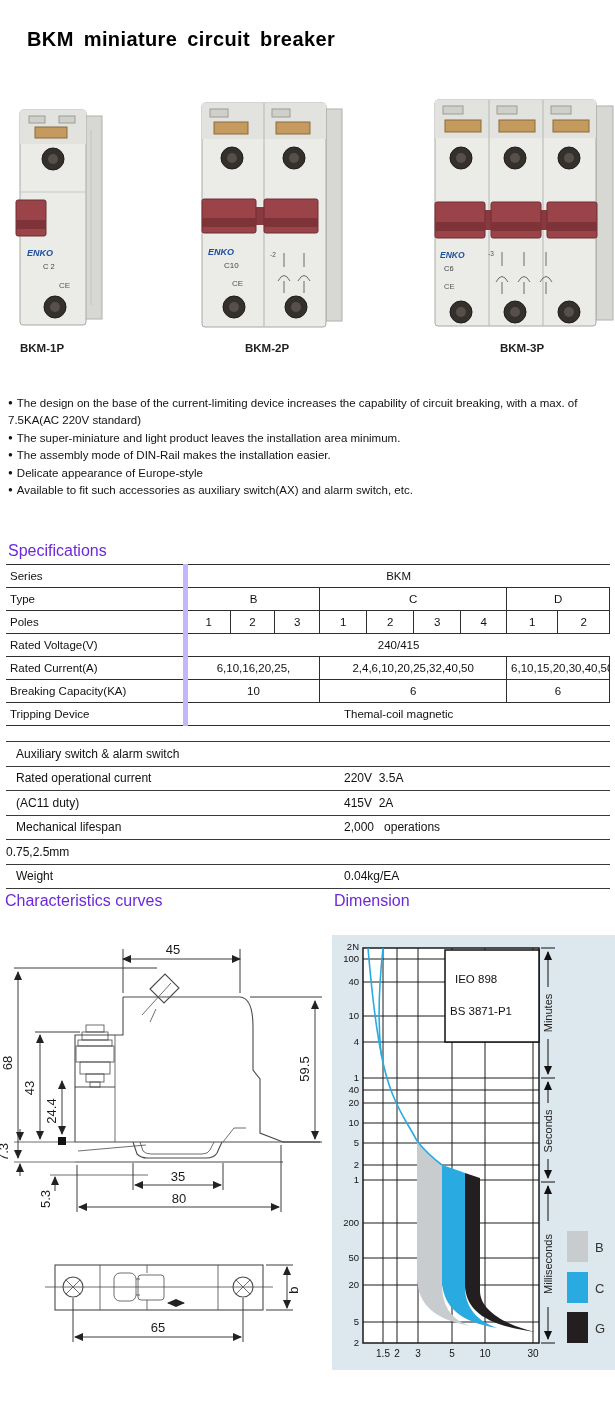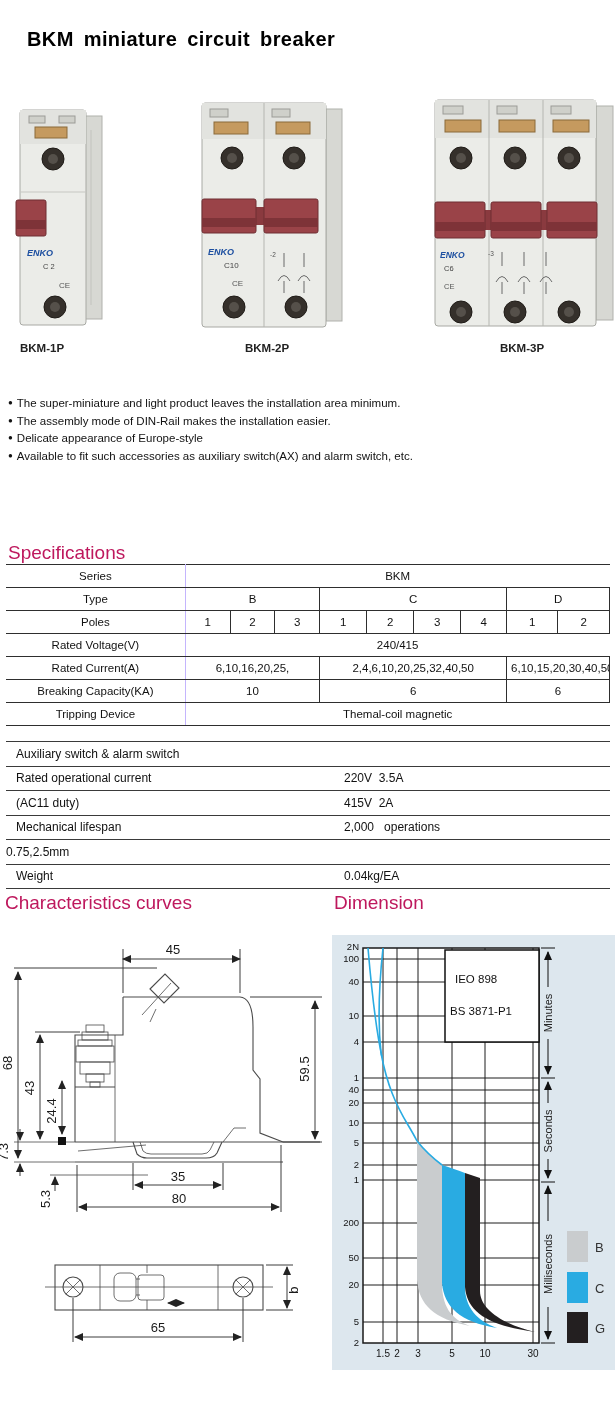--- a/index.html
+++ b/index.html
@@ -3,26 +3,26 @@
 <meta charset="utf-8">
 <style>
   html,body{margin:0;padding:0;}
   body{width:615px;height:1417px;position:relative;background:#fff;
        font-family:"Liberation Sans", sans-serif;color:#111;overflow:hidden;}
   .abs{position:absolute;}
   .title{left:10px;top:28px;font-size:20px;font-weight:bold;letter-spacing:.4px;word-spacing:4px;color:#000;margin-left:17px;}
   .plabel{font-size:11.5px;color:#222;font-weight:bold;}
   .features{left:8px;top:394px;width:602px;font-size:11.5px;line-height:17px;color:#121212;}
   .feature .bullet{font-size:8px;vertical-align:1.5px;margin-right:4px;}
-  .sec-h{font-size:19px;color:#be185d;}
+  .sec-h{font-size:16px;color:#6d28d9;}
   table.spec{position:absolute;left:6px;top:564px;width:604px;border-collapse:collapse;
              font-size:11.5px;color:#111;table-layout:fixed;}
   table.spec td, table.spec th{border-top:1px solid #2e2e2e;border-bottom:1px solid #2e2e2e;
              height:22px;padding:0 4px;font-weight:normal;text-align:center;overflow:hidden;white-space:nowrap;}
-  table.spec th.lbl{text-align:center;border-right:1px solid #c4b5fd;}
+  table.spec th.lbl{text-align:left;border-right:5px solid #c4b5fd;}
   table.spec .v{border-left:1px solid #2e2e2e;}
   table.spec .vr{border-right:1px solid #2e2e2e;}
   .aux{left:6px;top:741px;width:604px;border-top:1px solid #3a3a3a;font-size:12px;}
   .aux-row{display:flex;align-items:center;height:23.5px;border-bottom:1px solid #3a3a3a;}
   .aux-label{width:328px;padding-left:10px;}
   .aux-value{flex:1;white-space:pre;}
   svg text{font-family:"Liberation Sans", sans-serif;}
   .dim-label{font-size:13px;fill:#1a1a1a;}
   .dim-line{stroke:#3c3c3c;stroke-width:1;fill:none;}
   .draw-line{stroke:#4a4a4a;stroke-width:1.1;fill:none;}
@@ -144,20 +144,21 @@
     <circle cx="83" cy="222" r="5" fill="#55504a"></circle>
   <circle cx="137" cy="222" r="11" fill="#35302b" stroke="#1f1b17"></circle>
     <circle cx="137" cy="222" r="5" fill="#55504a"></circle>
 </svg>
 
 <div class="abs plabel" style="left:20px;top:342px">BKM-1P</div>
 <div class="abs plabel" style="left:245px;top:342px">BKM-2P</div>
 <div class="abs plabel" style="left:500px;top:342px">BKM-3P</div>
 
 <div class="abs features" id="features">
+    <div class="feature"><span class="bullet">●</span><span>The design on the base of the current-limiting device increases the capability of circuit breaking, with a max. of 7.5KA(AC 220V standard)</span></div>
     <div class="feature"><span class="bullet">●</span><span>The super-miniature and light product leaves the installation area minimum.</span></div>
     <div class="feature"><span class="bullet">●</span><span>The assembly mode of DIN-Rail makes the installation easier.</span></div>
     <div class="feature"><span class="bullet">●</span><span>Delicate appearance of Europe-style</span></div>
     <div class="feature"><span class="bullet">●</span><span>Available to fit such accessories as auxiliary switch(AX) and alarm switch, etc.</span></div>
   </div>
 
 <div class="abs sec-h" style="left:8px;top:542px">Specifications</div>
 
 <table class="spec">
   <colgroup>

